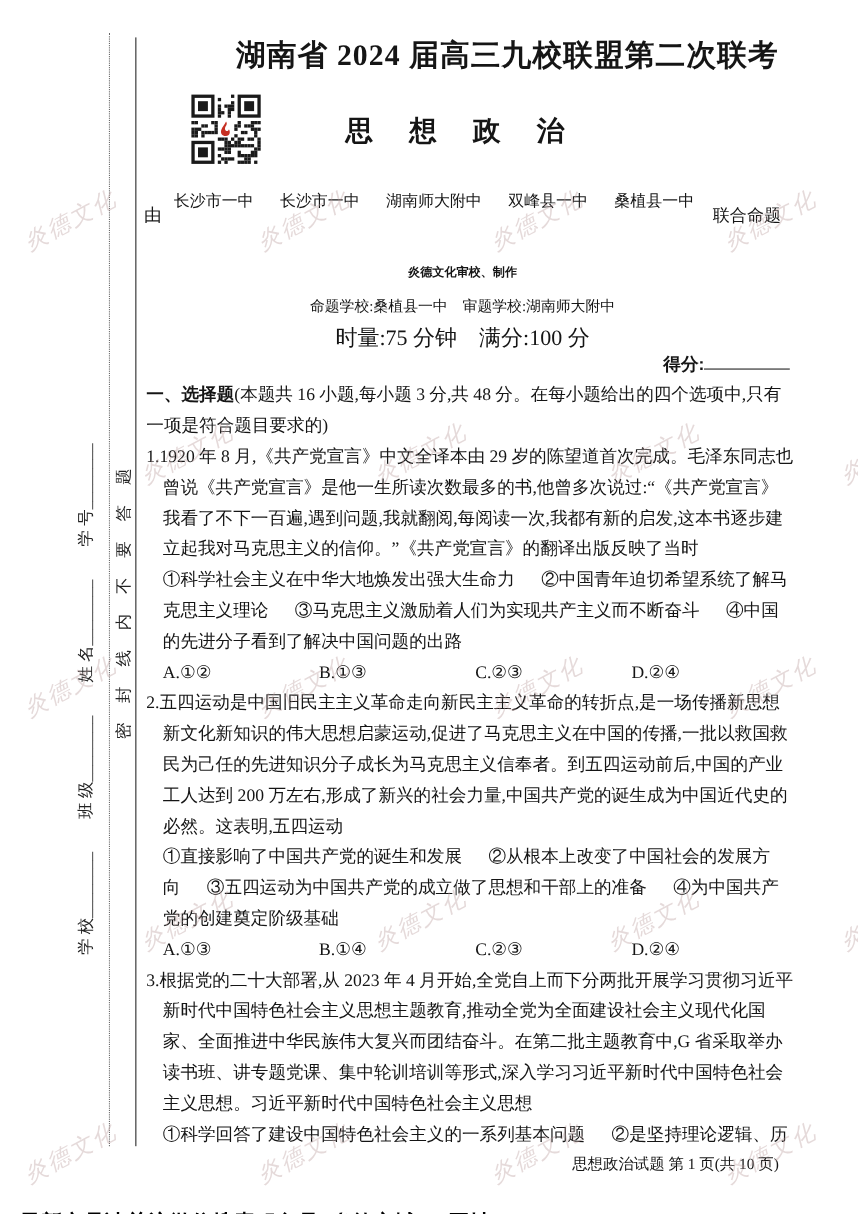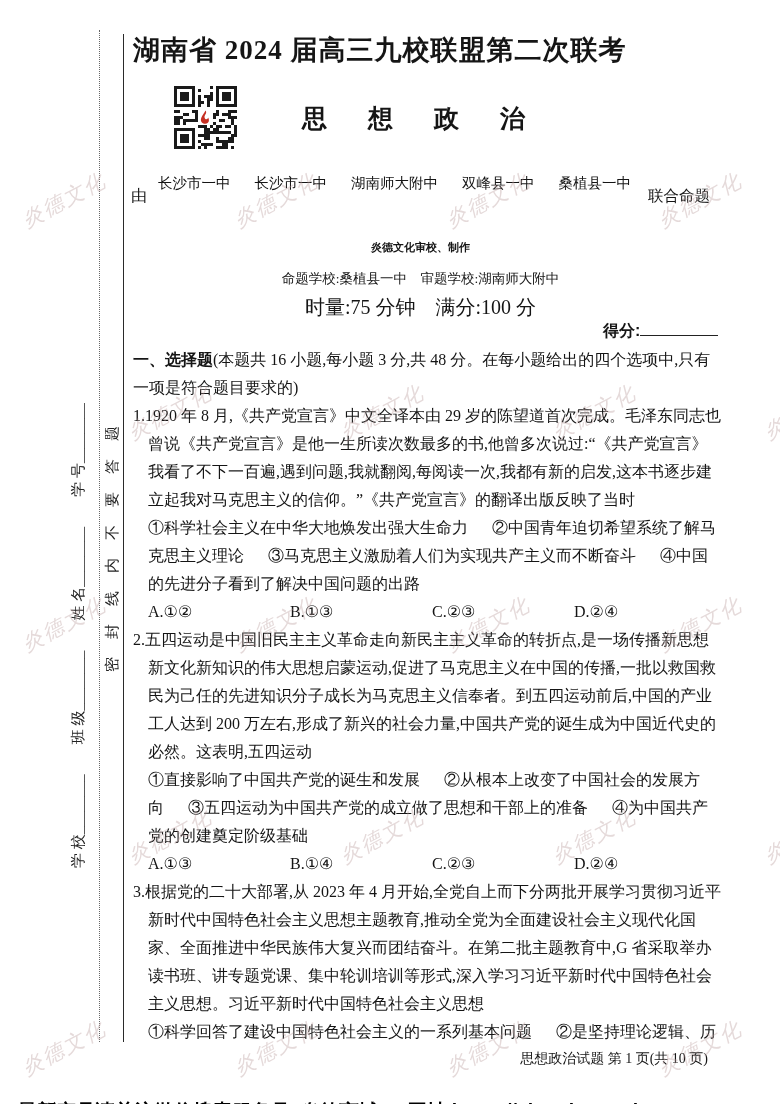--- a/index.html
+++ b/index.html
@@ -8,25 +8,25 @@
     font-family:"Liberation Serif","DejaVu Serif",serif;color:#151515;
     overflow:hidden;
   }
   
   .vline-dotted{position:absolute;left:99px;top:30px;height:1012px;border-left:1px dotted #666;}
   .vline-solid{position:absolute;left:123px;top:34px;height:1008px;border-left:1.5px solid #2a2a2a;}
   .rot{position:absolute;transform-origin:0 0;transform:rotate(-90deg);white-space:nowrap;}
   #name-col{left:69px;top:868px;font-size:15px;color:#222;}
   #seal-col{left:103px;top:672px;font-size:15px;letter-spacing:18px;color:#222;}
   
-  .title{position:absolute;left:133px;top:32px;width:575px;text-align:left;
+  .title{position:absolute;left:133px;top:32px;width:575px;text-align:right;
     font-size:27px;font-weight:700;letter-spacing:1px;}
   #qr{position:absolute;left:173px;top:85px;}
   .subject{position:absolute;left:240px;top:102px;width:360px;text-align:center;
-    font-family:Liberation Mono, monospace;
+    font-family:Liberation Sans, sans-serif;
     font-size:25px;font-weight:700;letter-spacing:13px;}
   .by{position:absolute;left:131px;top:186px;font-size:16px;}
   .schools{position:absolute;left:158px;top:168px;width:480px;font-size:14.5px;line-height:30px;}
   .schools .srow{white-space:nowrap;}
   .schools .srow span{margin-right:24px;}
   .joint{position:absolute;left:648px;top:186px;font-size:15.5px;}
   .review{position:absolute;left:133px;top:240px;width:575px;text-align:center;
     font-family:"Liberation Sans","DejaVu Sans",sans-serif;font-size:11px;font-weight:700;}
   .proposer{position:absolute;left:133px;top:270px;width:575px;text-align:center;font-size:13.5px;}
   .duration{position:absolute;left:133px;top:294px;width:575px;text-align:center;font-size:20px;}

